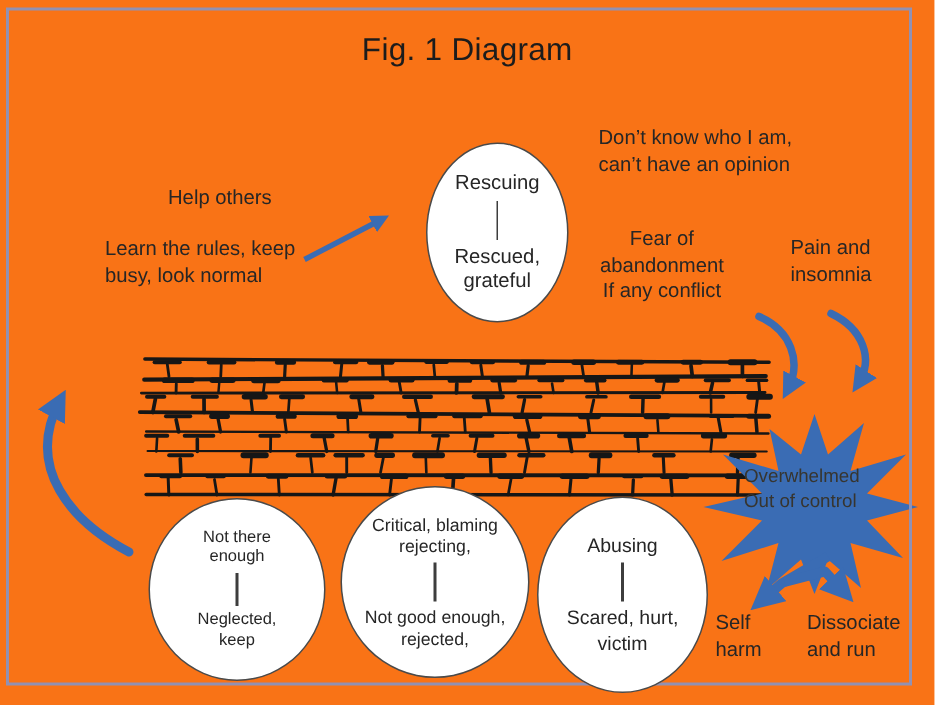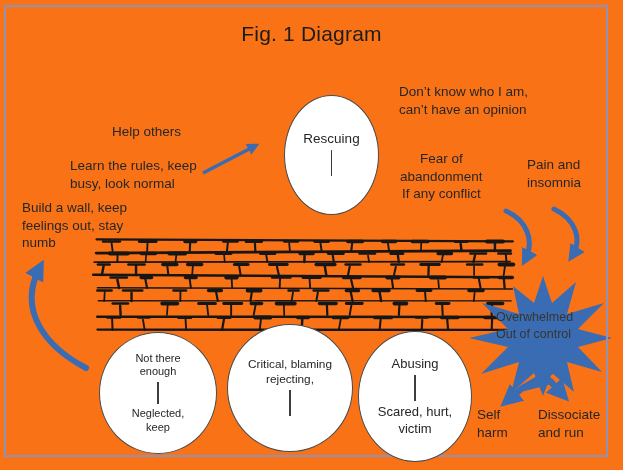--- a/index.html
+++ b/index.html
@@ -230,55 +230,56 @@
     <path d="M 523 388 L 550 381 L 563 395" fill="none" stroke="#3a6cb4" stroke-width="6.5" stroke-linejoin="round" marker-end="url(#ah)"></path>
   </svg>
 
   <div id="frame"></div>
 
   <div class="title">Fig. 1 Diagram</div>
 
   <div class="txt" style="left:112px;top:123px;">Help others</div>
   <div class="txt" style="left:70px;top:157px;">Learn the rules, keep
 busy, look normal</div>
-  <div class="txt" style="left:22px;top:199px;">Build a wall, keep
-feelings out, stay
-numb</div>
   <div class="txt" style="left:399px;top:83px;">Don’t know who I am,
 can’t have an opinion</div>
   <div class="txt" style="left:400px;top:150px;text-align:center;">Fear of
 abandonment
 If any conflict</div>
   <div class="txt" style="left:527px;top:156px;">Pain and
 insomnia</div>
   <div class="txt" style="left:477px;top:406px;">Self
 harm</div>
   <div class="txt" style="left:538px;top:406px;">Dissociate
 and run</div>
 
   <div id="star-label">Overwhelmed
 Out of control</div>
 
   <div class="ell" id="rescuing">
     <span class="lbl">Rescuing</span>
     <span class="div"></span>
+    <span class="lbl">Rescued,
+grateful</span>
   </div>
 
   <div class="ell" id="e-notthere">
     <span class="lbl">Not there
 enough</span>
     <span class="div"></span>
     <span class="lbl">Neglected,
 keep</span>
   </div>
 
   <div class="ell" id="e-critical">
     <span class="lbl">Critical, blaming
 rejecting,</span>
     <span class="div"></span>
+    <span class="lbl">Not good enough,
+rejected,</span>
   </div>
 
   <div class="ell" id="e-abusing">
     <span class="lbl">Abusing</span>
     <span class="div"></span>
     <span class="lbl">Scared, hurt,
 victim</span>
   </div>
 
 </div>

